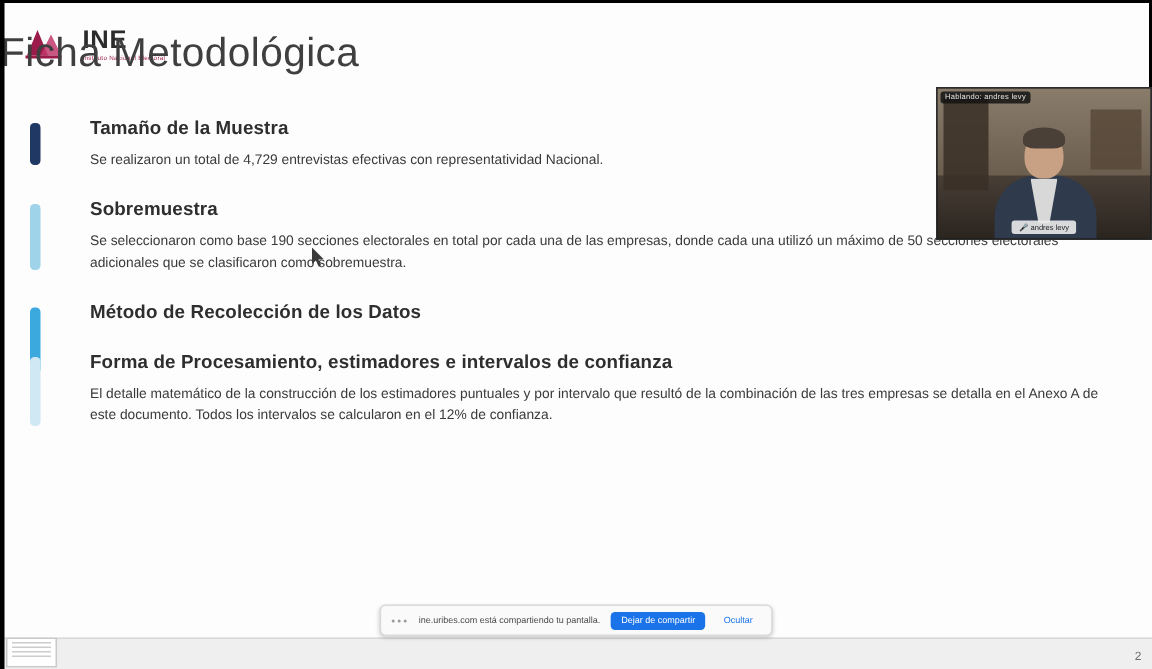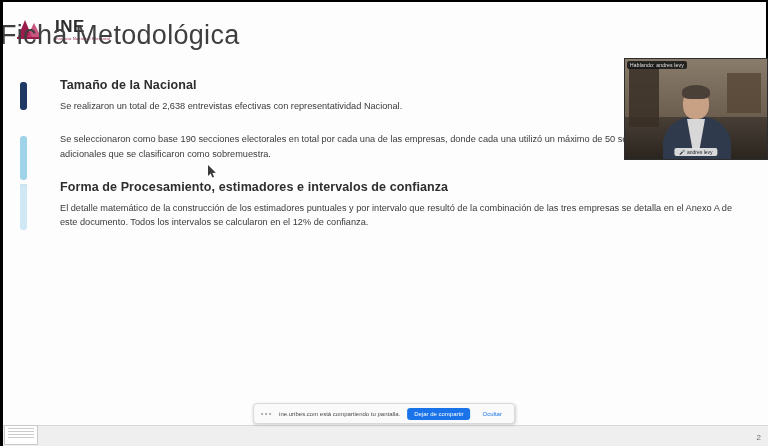--- a/index.html
+++ b/index.html
@@ -335,31 +335,33 @@
         <div class="logo-sub">Instituto Nacional Electoral</div>
       </div>
     </div>
 
     <div class="slide-title">Ficha Metodológica</div>
 
     <div class="sections">
 
       <div class="section">
         <div class="bar" style="background:#1f3864;height:28px;"></div>
-        <p class="sec-title">Tamaño de la Nacional</p>
-        <p class="sec-body">Se realizaron un total de 2,638 entrevistas efectivas con representatividad Nacional.</p>
+        <p class="sec-title">Tamaño de la Muestra</p>
+        <p class="sec-body">Se realizaron un total de 4,729 entrevistas efectivas con representatividad Nacional.</p>
       </div>
 
       <div class="section">
         <div class="bar" style="background:#9fd3ea;height:44px;"></div>
+        <p class="sec-title">Sobremuestra</p>
         <p class="sec-body">Se seleccionaron como base 190 secciones electorales en total por cada una de las empresas, donde cada una utilizó un máximo de 50 secciones electorales adicionales que se clasificaron como sobremuestra.</p>
       </div>
 
       <div class="section">
         <div class="bar" style="background:#3ba9dd;height:44px;"></div>
+        <p class="sec-title">Método de Recolección de los Datos</p>
       </div>
 
       <div class="section">
         <div class="bar" style="background:#cfe8f4;height:46px;"></div>
         <p class="sec-title">Forma de Procesamiento, estimadores e intervalos de confianza</p>
         <p class="sec-body">El detalle matemático de la construcción de los estimadores puntuales y por intervalo que resultó de la combinación de las tres empresas se detalla en el Anexo A de este documento. Todos los intervalos se calcularon en el 12% de confianza.</p>
       </div>
 
     </div>
 

